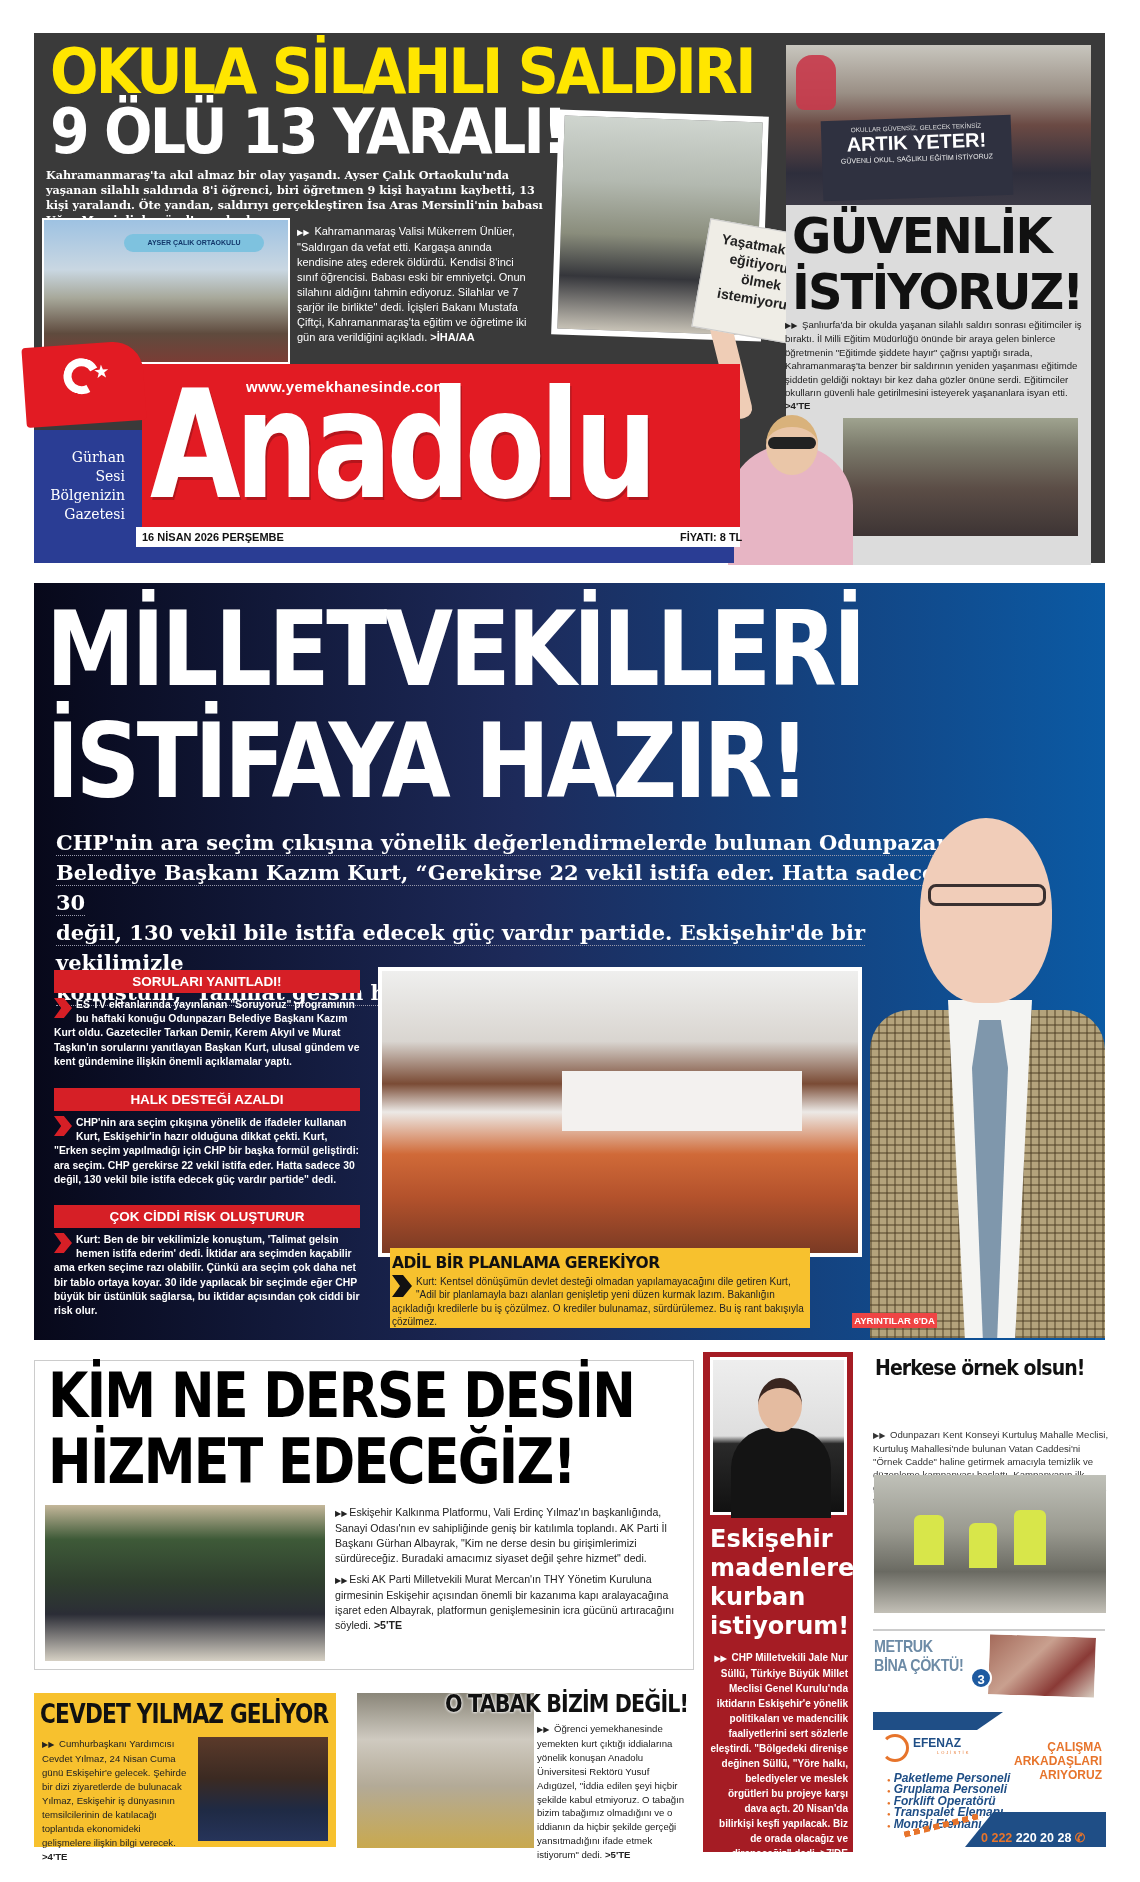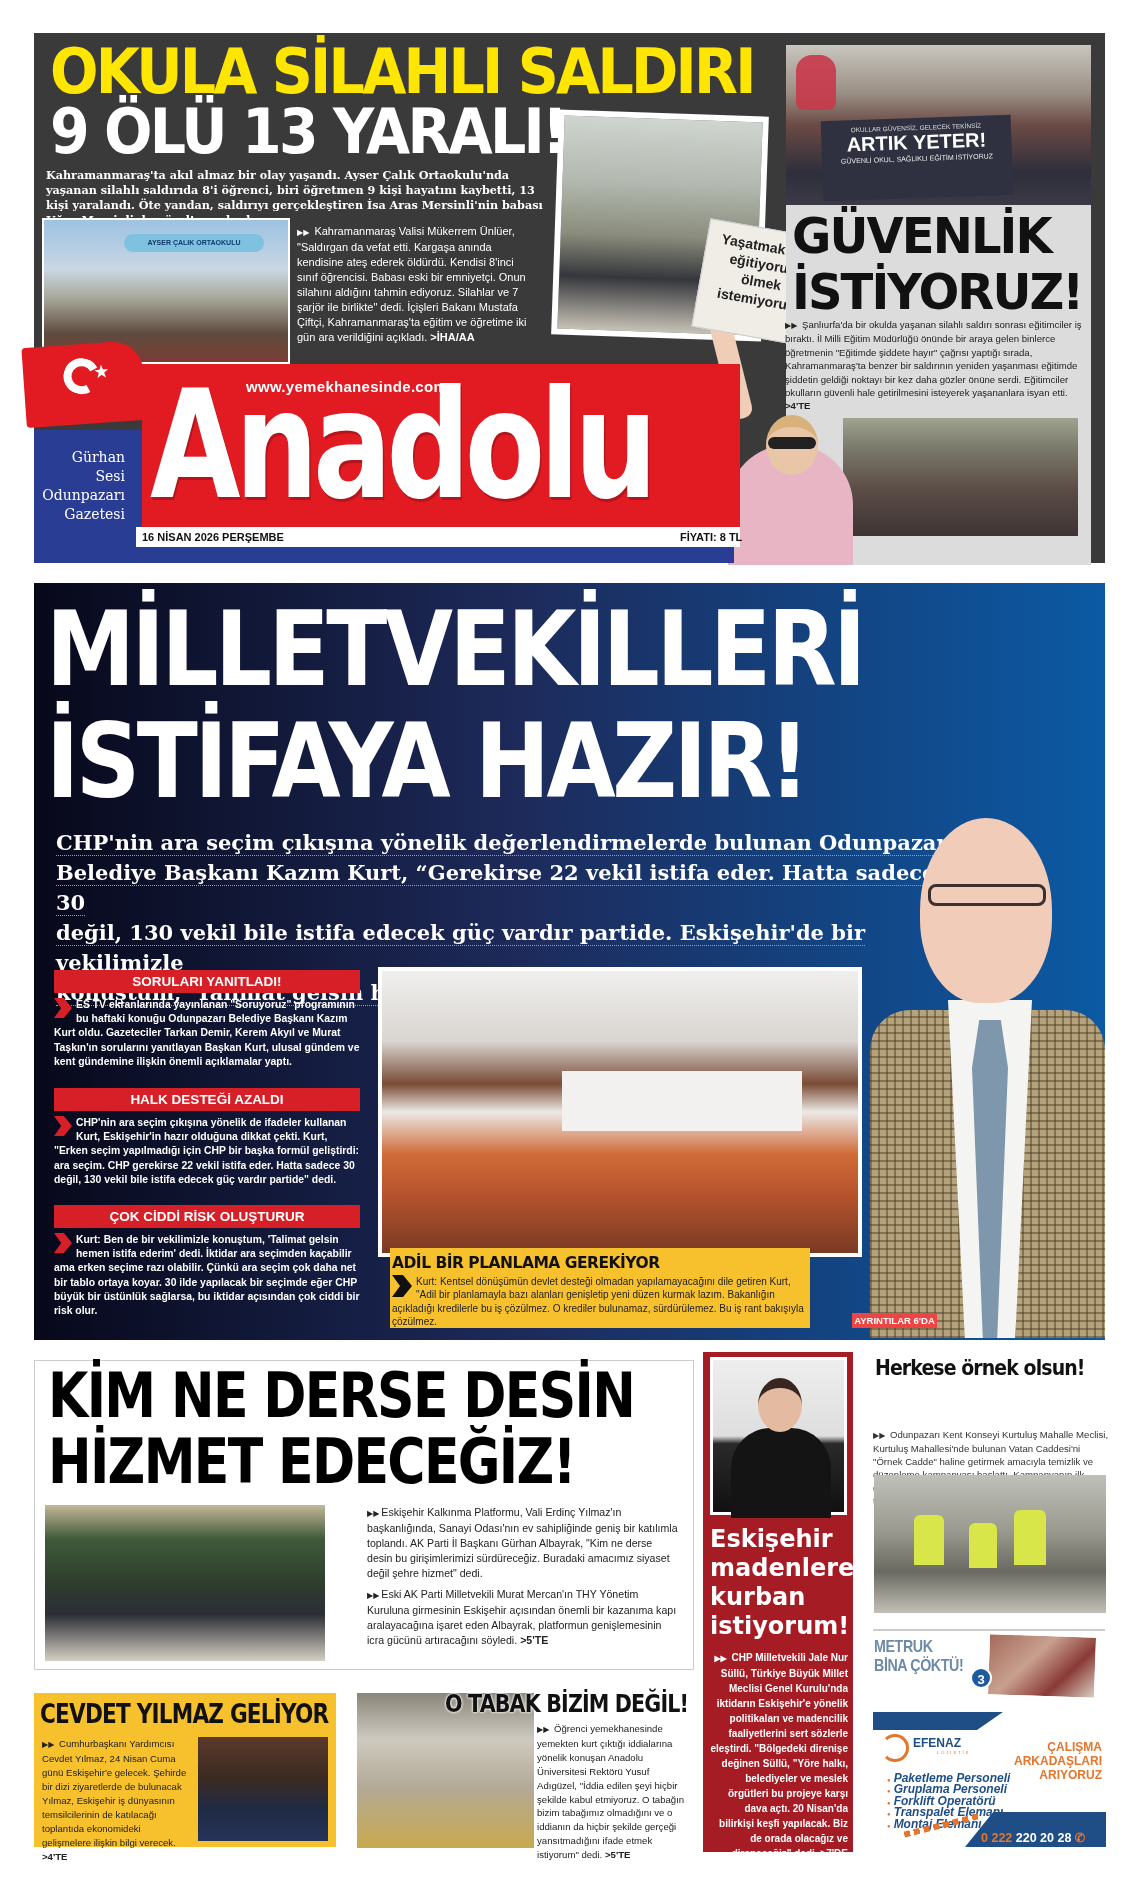--- a/index.html
+++ b/index.html
@@ -87,21 +87,21 @@
   #kurt-glasses { left: 58px; top: 74px; width: 118px; height: 22px; border: 3px solid #3a3030; border-radius: 8px; }
   #ayrintilar { left: 852px; top: 1313px; width: 85px; height: 15px; background: #ef4444; color: #fff; font-size: 9.5px; font-weight: bold; text-align: center; line-height: 15px; }
 
   
   #bottom-box { left: 34px; top: 1360px; width: 660px; height: 310px; border: 1px solid #ccc; }
   #headline-kim-1 { left: 48px; top: 1364px; font-size: 62px; line-height: 64px; color: #000; letter-spacing: -2px; transform: scaleX(0.84); transform-origin: left; white-space: nowrap; }
   #headline-kim-2 { left: 48px; top: 1430px; font-size: 62px; line-height: 64px; color: #000; letter-spacing: -2px; transform: scaleX(0.84); transform-origin: left; white-space: nowrap; }
   #photo-platform { left: 45px; top: 1505px; width: 280px; height: 156px;
      background: linear-gradient(180deg,#c4b79a 0%, #3e5a38 22%, #2f3e2e 50%, #2b2d36 70%, #d6d0c4 100%); }
   #text-platform { left: 335px; top: 1505px; width: 345px; font-size: 10.6px; line-height: 15px; color: #222; }
-  #text-platform p { margin-bottom: 6px; margin-left: 32px; }
+  #text-platform p { margin-bottom: 6px; }
 
   #box-cevdet { left: 34px; top: 1693px; width: 302px; height: 154px; background: #f7c12e; }
   #cevdet-title { left: 40px; top: 1698px; font-size: 27px; color: #111; letter-spacing: -1px; transform: scaleX(0.8); transform-origin: left; white-space: nowrap; font-weight: bold; }
   #cevdet-text { left: 42px; top: 1737px; width: 145px; font-size: 9.6px; line-height: 14px; color: #222; }
   #photo-cevdet { left: 198px; top: 1737px; width: 130px; height: 104px; background: linear-gradient(180deg,#5b3a2a 0%, #3b2a22 40%, #1f2a44 70%, #26345a 100%); }
 
   #photo-tabak { left: 357px; top: 1693px; width: 177px; height: 155px; background: linear-gradient(180deg,#8a8679 0%, #cfcac0 30%, #b3aa97 60%, #c9a94e 100%); }
   #tabak-title { left: 445px; top: 1690px; font-size: 24px; color: #111; letter-spacing: -1px; transform: scaleX(0.86); transform-origin: left; white-space: nowrap; font-weight: bold; text-shadow: 0 0 3px #fff, 0 0 3px #fff; }
   #tabak-text { left: 537px; top: 1722px; width: 150px; font-size: 9.6px; line-height: 13.9px; color: #222; }
 
@@ -193,21 +193,21 @@
 <div id="mast-red" class="abs"></div>
 <div id="mast-flag" class="abs">
   <div id="mast-flag-moon" class="abs"></div>
   <div id="mast-flag-star" class="abs">★</div>
 </div>
 <div id="mast-logo" class="abs heavy">Anadolu</div>
 <div id="mast-url" class="abs">www.yemekhanesinde.com</div>
 <div id="mast-slogan" class="abs serif">
   <div>Gürhan</div>
   <div>Sesi</div>
-  <div>Odunpazarı</div>
+  <div>Bölgenizin</div>
   <div>Gazetesi</div>
 </div>
 <div id="mast-date-bar" class="abs"></div>
 <div id="mast-date" class="abs cond">16 NİSAN 2026 PERŞEMBE</div>
 <div id="mast-price" class="abs cond">FİYATI: 8 TL</div>
 
 <div id="blue-panel" class="abs"></div>
 <div id="headline-mv-1" class="abs heavy">MİLLETVEKİLLERİ</div>
 <div id="headline-mv-2" class="abs heavy">İSTİFAYA HAZIR!</div>
 <div id="lead-mv" class="abs serif">

